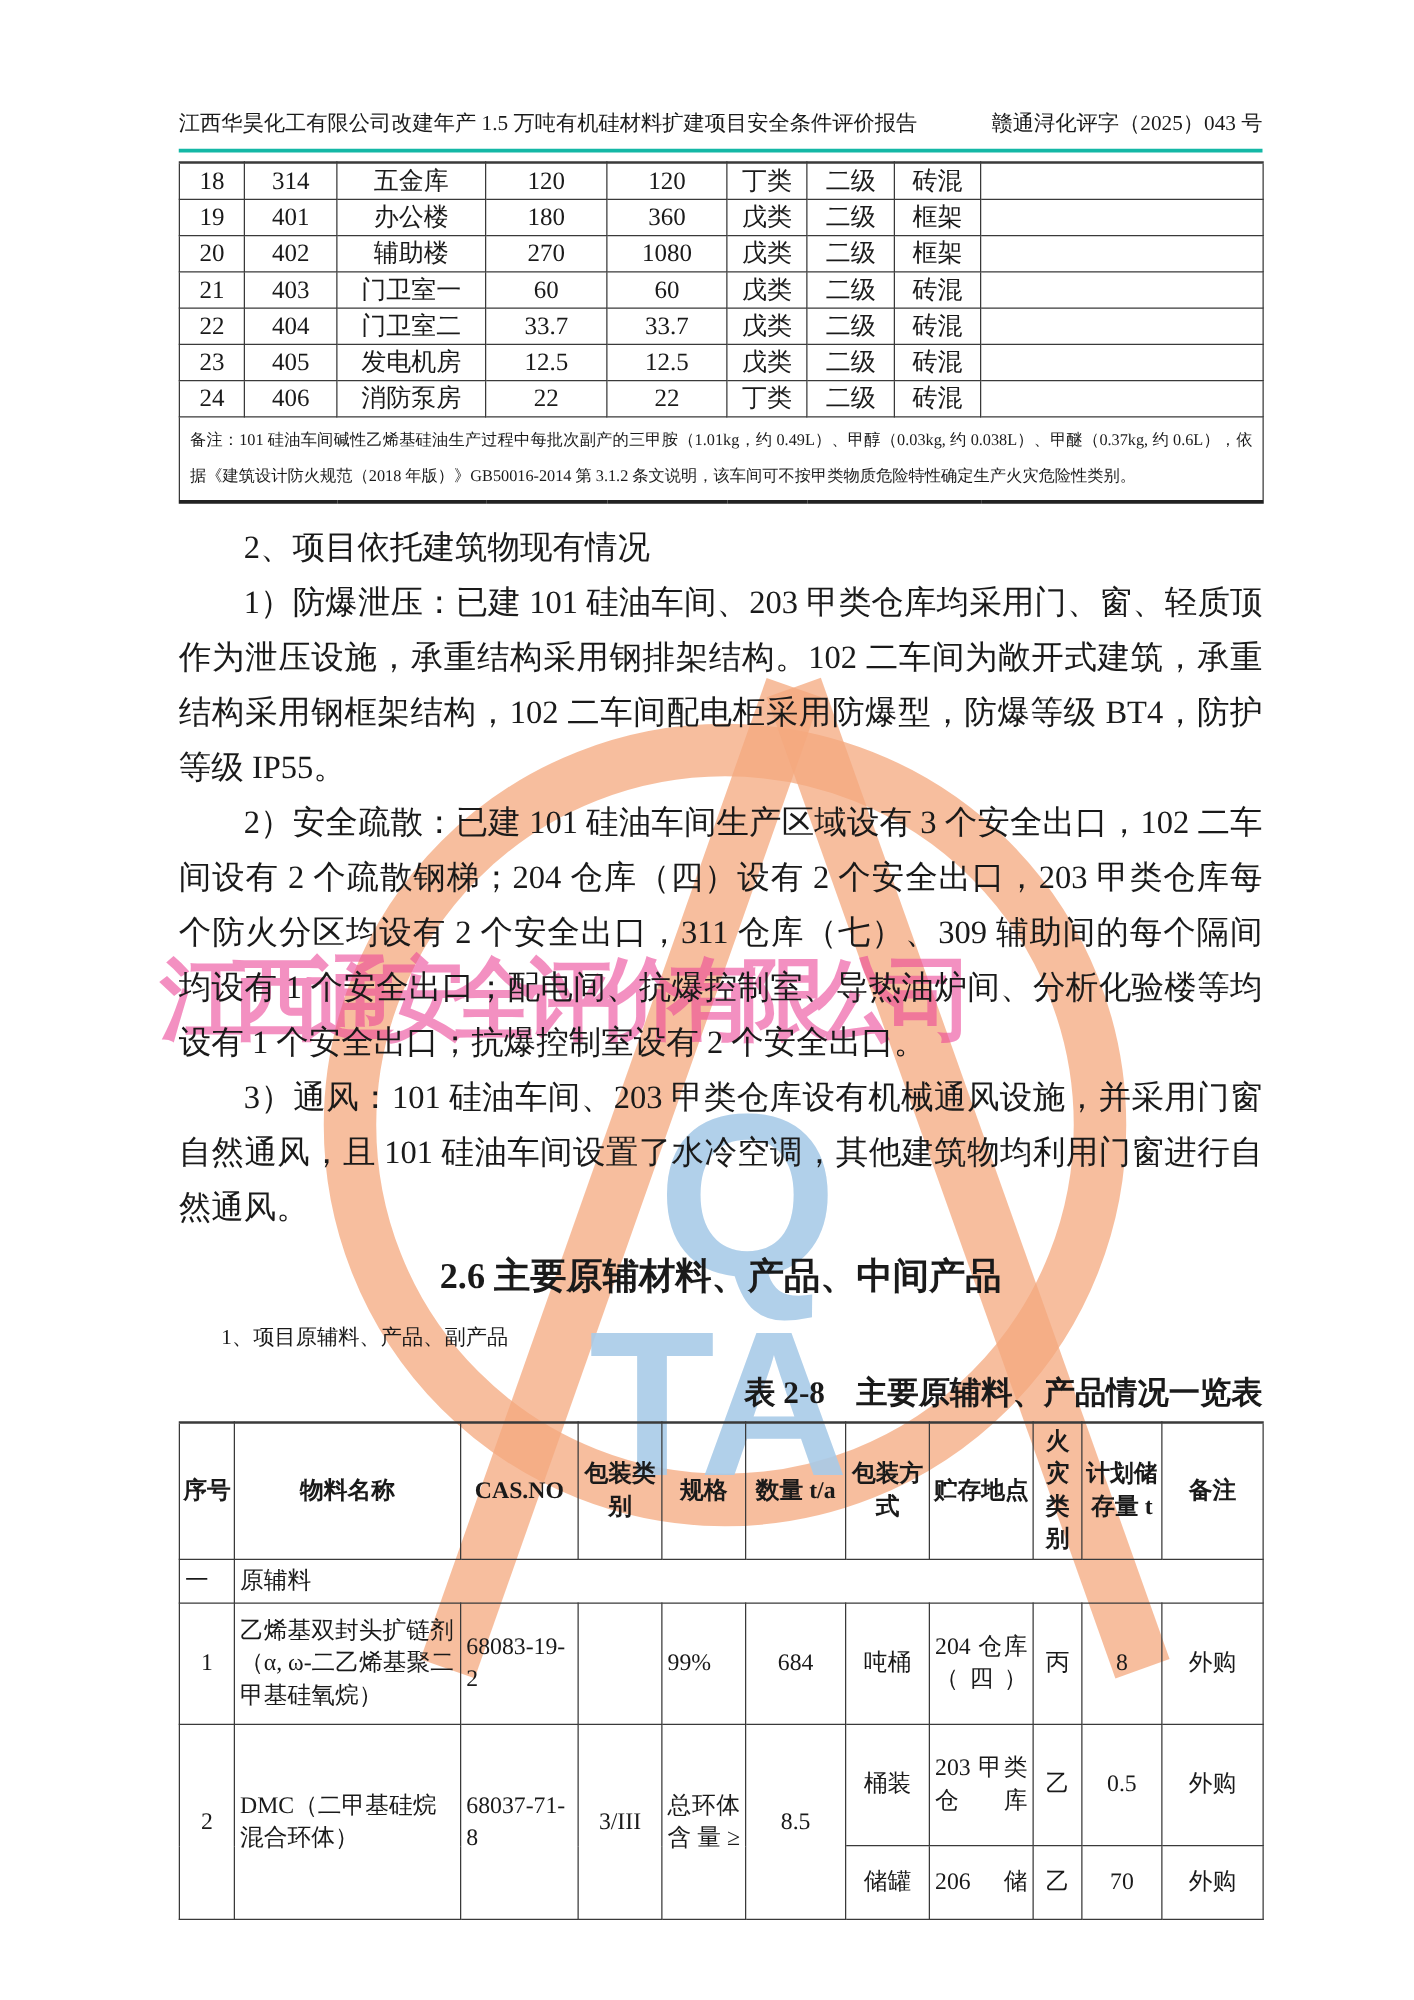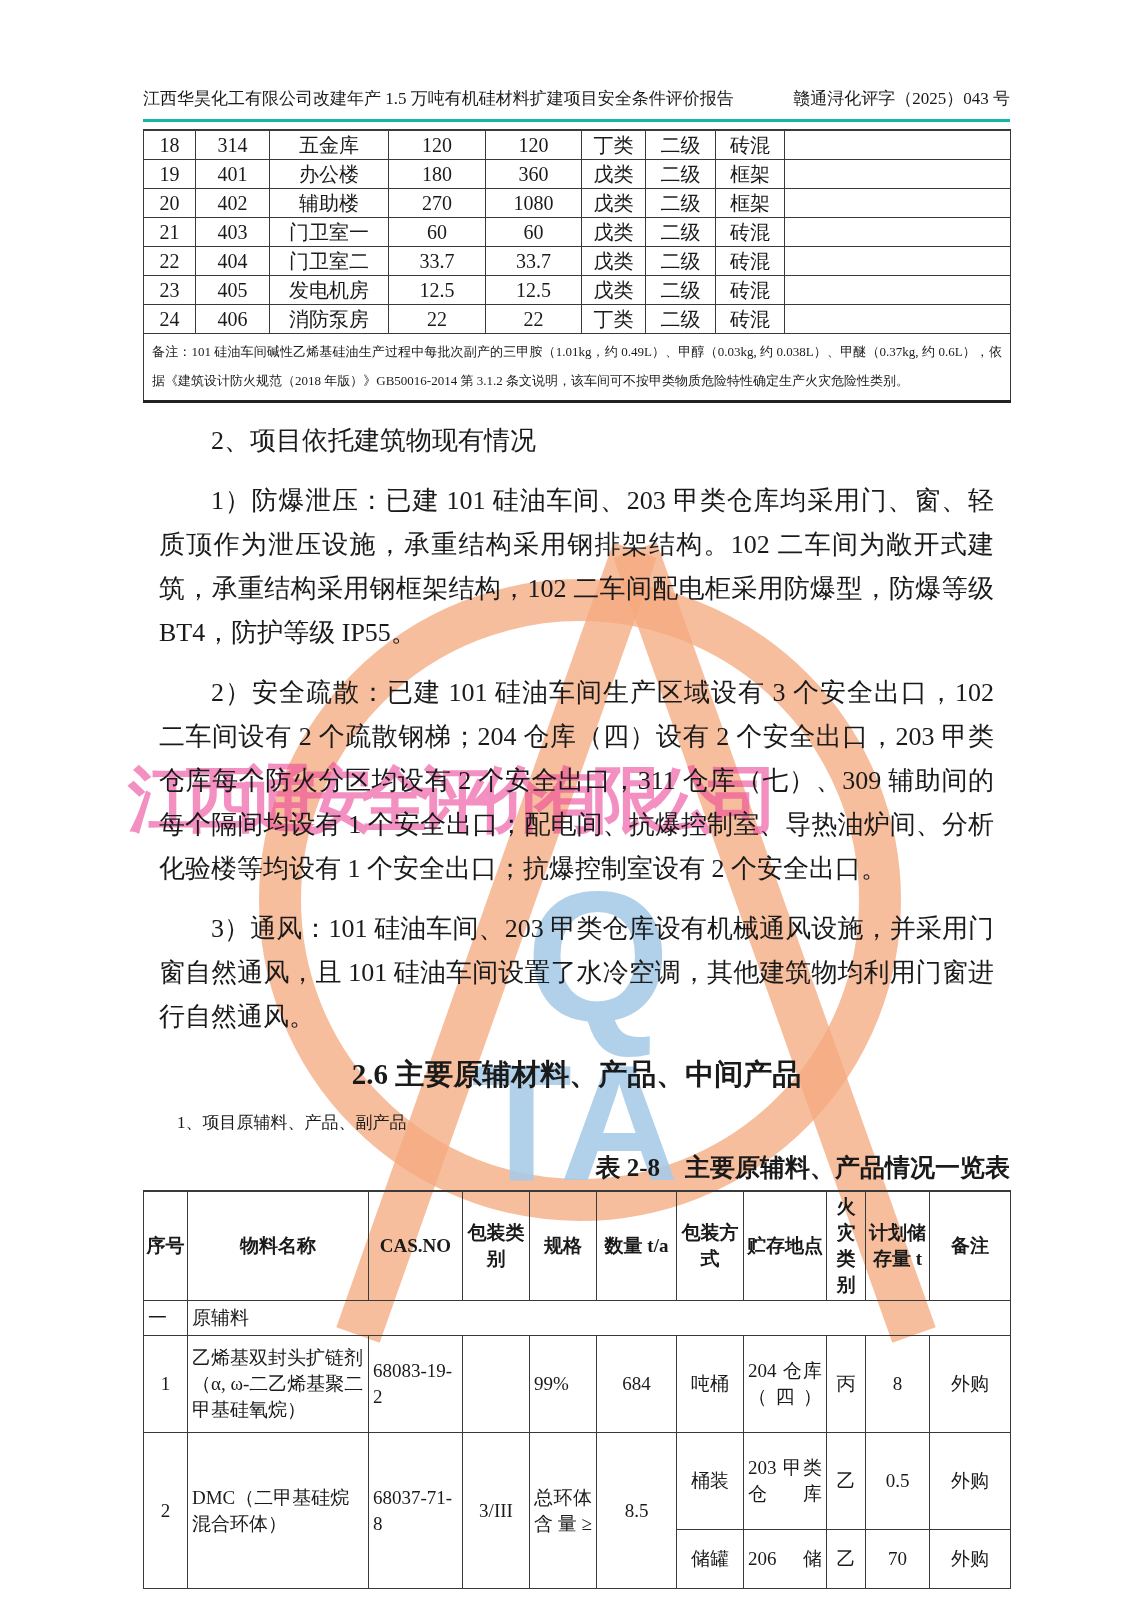--- a/index.html
+++ b/index.html
@@ -34,21 +34,21 @@
   
   .t-build{margin-top:7px;font-size:20px;border-top:2px solid #3a3a3a;}
   .t-build td{text-align:center;height:28px;line-height:26px;padding:0 3px;}
   .t-build td.c-name{padding:0 6px;}
   .t-build tr.note-row td{
     text-align:left;font-size:13px;line-height:29px;padding:3px 8px 5px 8px;
     height:auto;border-bottom:3px solid #222;text-align:justify;
   }
   
   .bodytext{margin-top:13px;font-size:26px;line-height:44px;text-align:justify;}
-  .bodytext p{margin:16px;text-indent:2em;font-family:Liberation Serif, serif;}
+  .bodytext p{margin:0;text-indent:2em;font-family:Liberation Serif, serif;}
   .sec-heading{margin-top:14px;font-size:29px;font-weight:bold;line-height:38px;text-align:center;}
   .sub-heading{margin-top:8px;font-size:17px;line-height:44px;text-indent:2em;}
   .tbl-title{margin-top:5px;font-size:25px;font-weight:bold;text-align:right;line-height:36px;}
   
   .t-mat{margin-top:4px;font-size:19px;border-top:2px solid #3a3a3a;}
   .t-mat th{font-weight:bold;text-align:center;line-height:26px;padding:2px 2px;height:92px;background:transparent;}
   .t-mat td{text-align:center;line-height:26px;padding:2px 4px;vertical-align:middle;}
   .t-mat td.c-left{text-align:left;}
   .t-mat td.c-just{text-align:justify;text-align-last:justify;}
   .t-mat tr.cat-row td{height:30px;text-align:left;}

